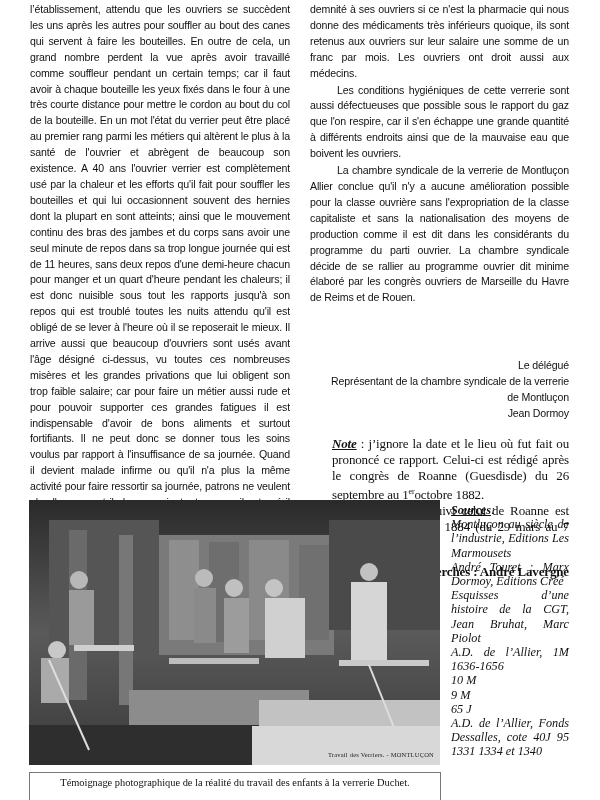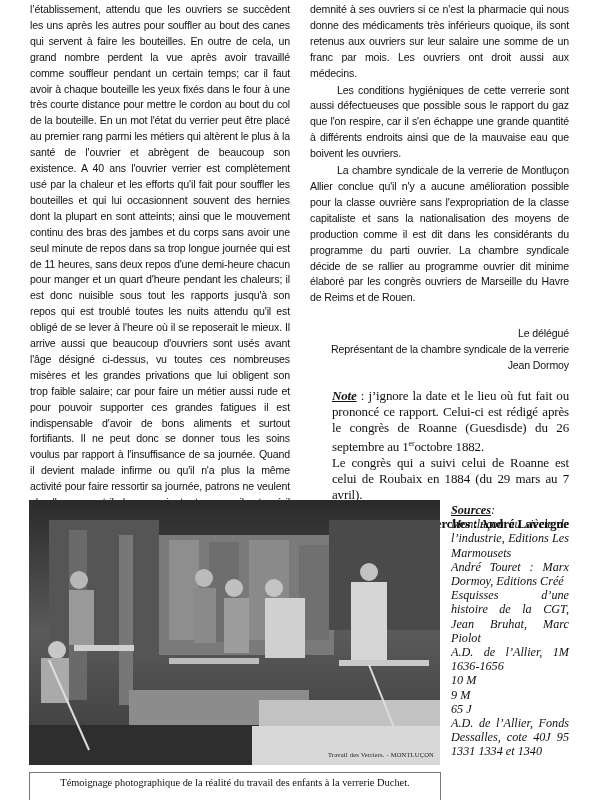--- a/index.html
+++ b/index.html
@@ -5,21 +5,21 @@
   html, body { margin:0; padding:0; background:#ffffff; }
   body { width:600px; height:800px; position:relative; overflow:hidden; color:#111; }
   .sans { font-family: "Liberation Sans", sans-serif; font-size:10.6px; line-height:15.9px; letter-spacing:-0.15px; }
   .serif { font-family: "Liberation Serif", serif; margin-left: 22px; }
   .col { position:absolute; text-align:justify; }
   #left { left:30px; top:2px; width:260px; }
   #right { left:310px; top:2px; width:259px; }
   p { margin:0; }
   .indent { text-indent:27px; }
   .gap { margin-top:1px; }
-  .sig { text-align:right; margin-top:20px; }
+  .sig { text-align:right; margin-top:52px; }
   .sig div { text-align:right; }
   .note { font-size:13px; line-height:16px; margin-top:14px; text-align:justify; }
   .note u { font-weight:bold; font-style:italic; }
   .note sup { font-size:8px; }
   .recherches { font-size:13px; font-weight:bold; text-align:right; margin-top:13px; }
   #photo { position:absolute; left:29px; top:500px; width:411px; height:265px; overflow:hidden; background:#3a3a3a; }
   #photo svg { display:block; }
   #photo-stamp { position:absolute; right:6px; bottom:7px; font-family:"Liberation Serif", serif; font-size:6.5px; color:#222; letter-spacing:0.2px; }
   #caption { position:absolute; left:29px; top:772px; width:412px; height:32px; border:1px solid #777; box-sizing:border-box;
      font-family:"Liberation Serif", serif; font-size:10.4px; text-align:center; line-height:20px; }
@@ -37,20 +37,21 @@
 </div>
 
 <div id="right" class="col sans">
   <p>demnité à ses ouvriers si ce n'est la pharmacie qui nous donne des médicaments très inférieurs quoique, ils sont retenus aux ouvriers sur leur salaire une somme de un franc par mois. Les ouvriers ont droit aussi aux médecins.</p>
   <p class="indent gap">Les conditions hygiéniques de cette verrerie sont aussi défectueuses que possible sous le rapport du gaz que l'on respire, car il s'en échappe une grande quantité à différents endroits ainsi que de la mauvaise eau que boivent les ouvriers.</p>
   <p class="indent gap">La chambre syndicale de la verrerie de Montluçon Allier conclue qu'il n'y a aucune amélioration possible pour la classe ouvrière sans l'expropriation de la classe capitaliste et sans la nationalisation des moyens de production comme il est dit dans les considérants du programme du parti ouvrier. La chambre syndicale décide de se rallier au programme ouvrier dit minime élaboré par les congrès ouvriers de Marseille du Havre de Reims et de Rouen.</p>
 
   <div class="sig">
     <div>Le délégué</div>
     <div>Représentant de la chambre syndicale de la verrerie</div>
+    <div>de Montluçon</div>
     <div>Jean Dormoy</div>
   </div>
 
   <div class="note serif">
     <p><u>Note</u><span> : j’ignore la date et le lieu où fut fait ou prononcé ce rapport. Celui-ci est rédigé après le congrès de Roanne (Guesdisde) du 26 septembre au 1</span><sup>er</sup><span>octobre 1882.</span></p>
     <p>Le congrès qui a suivi celui de Roanne est celui de Roubaix en 1884 (du 29 mars au 7 avril).</p>
   </div>
 
   <div class="recherches serif">Recherches : André Lavergne</div>
 </div>

